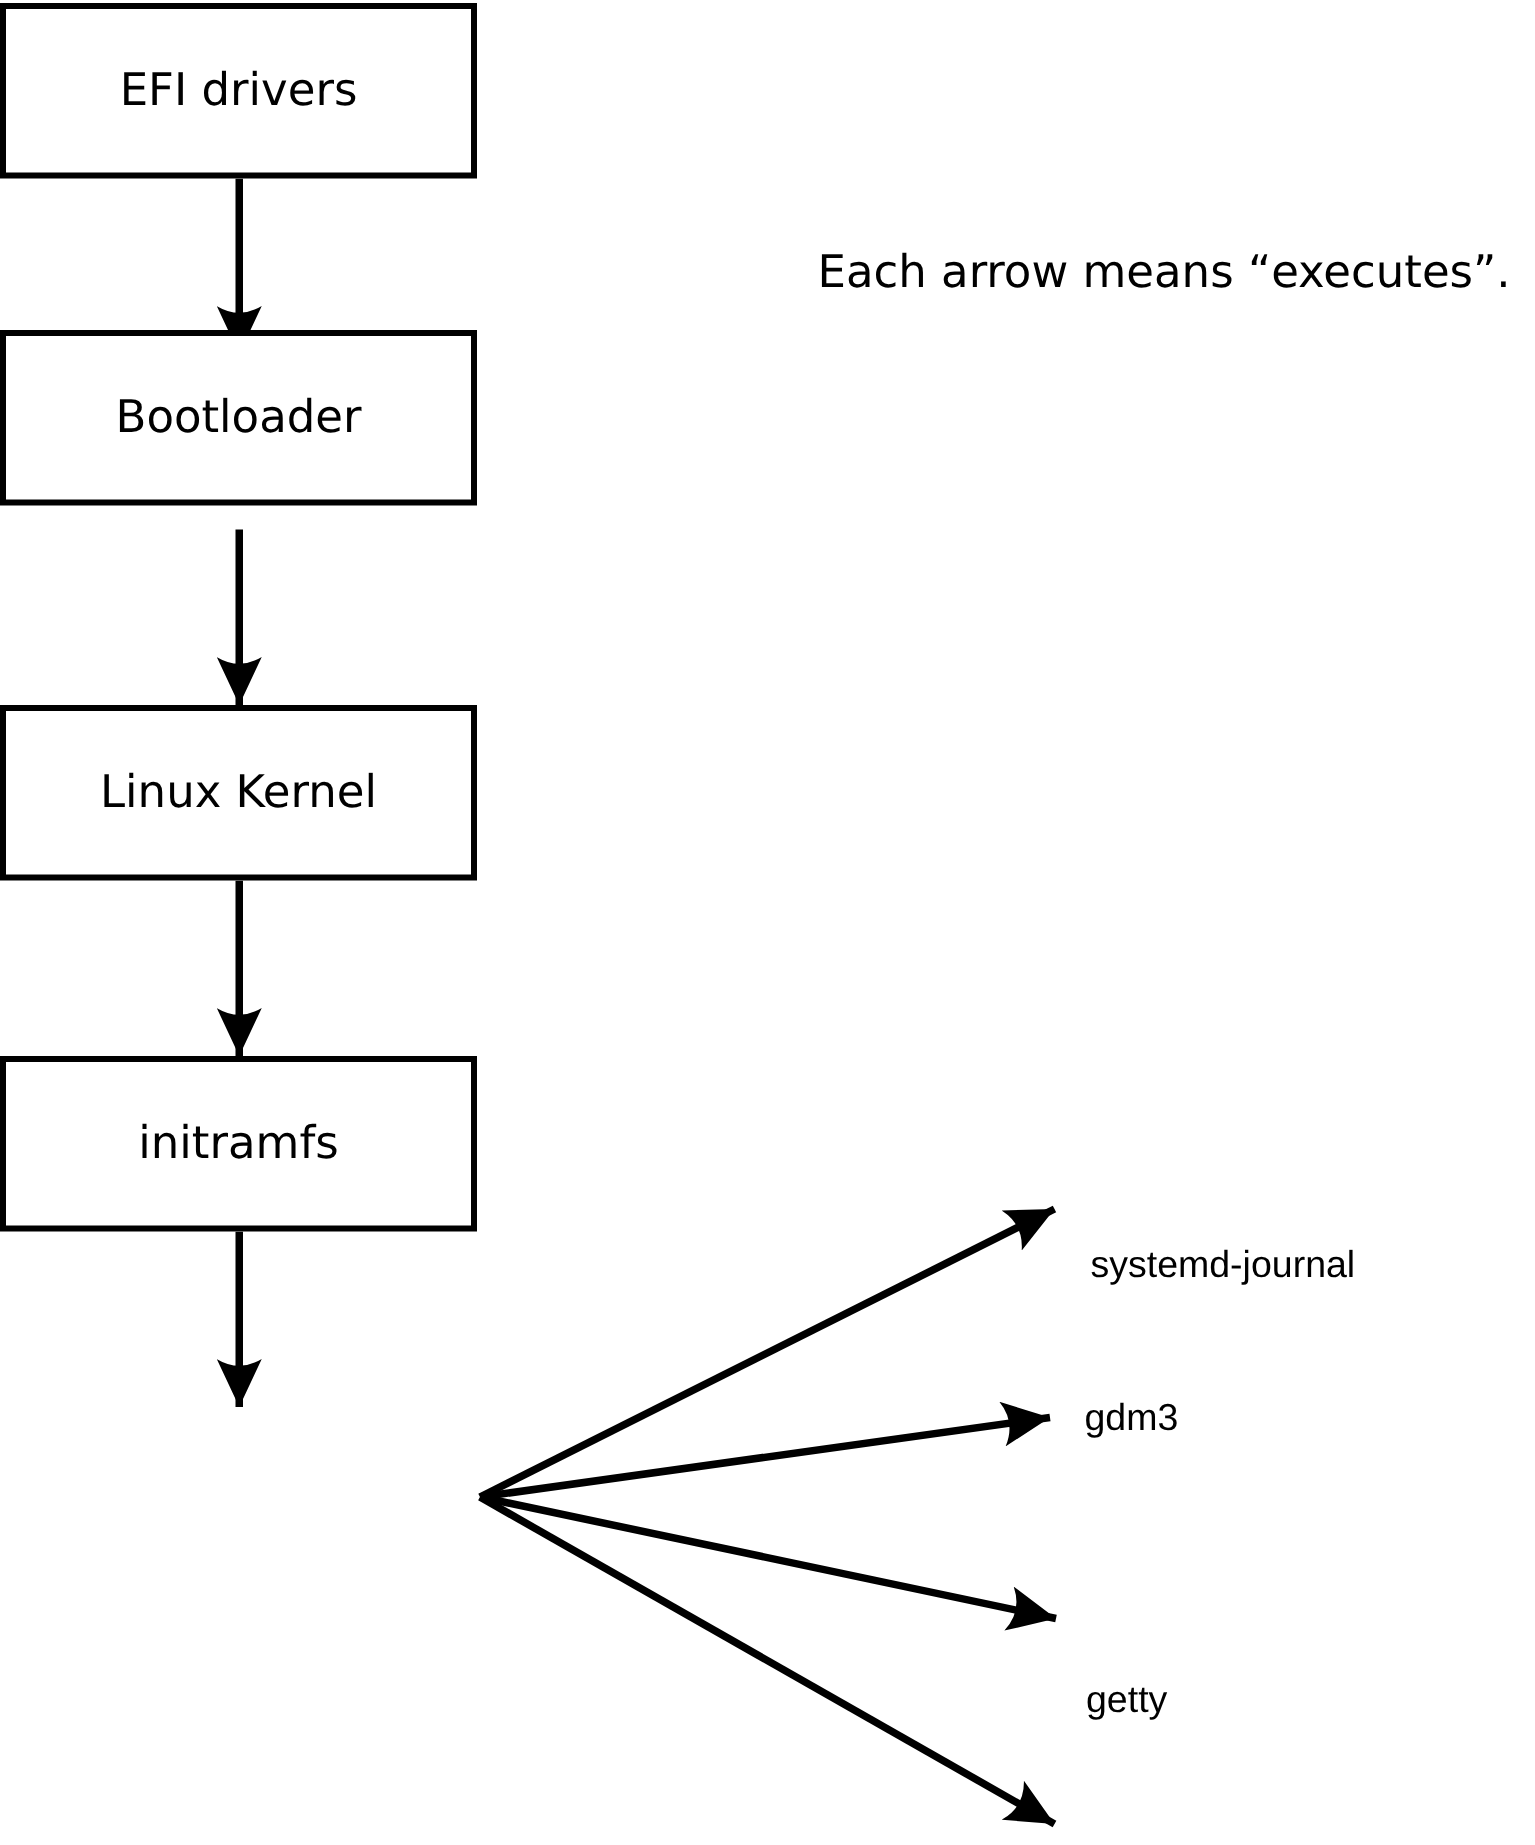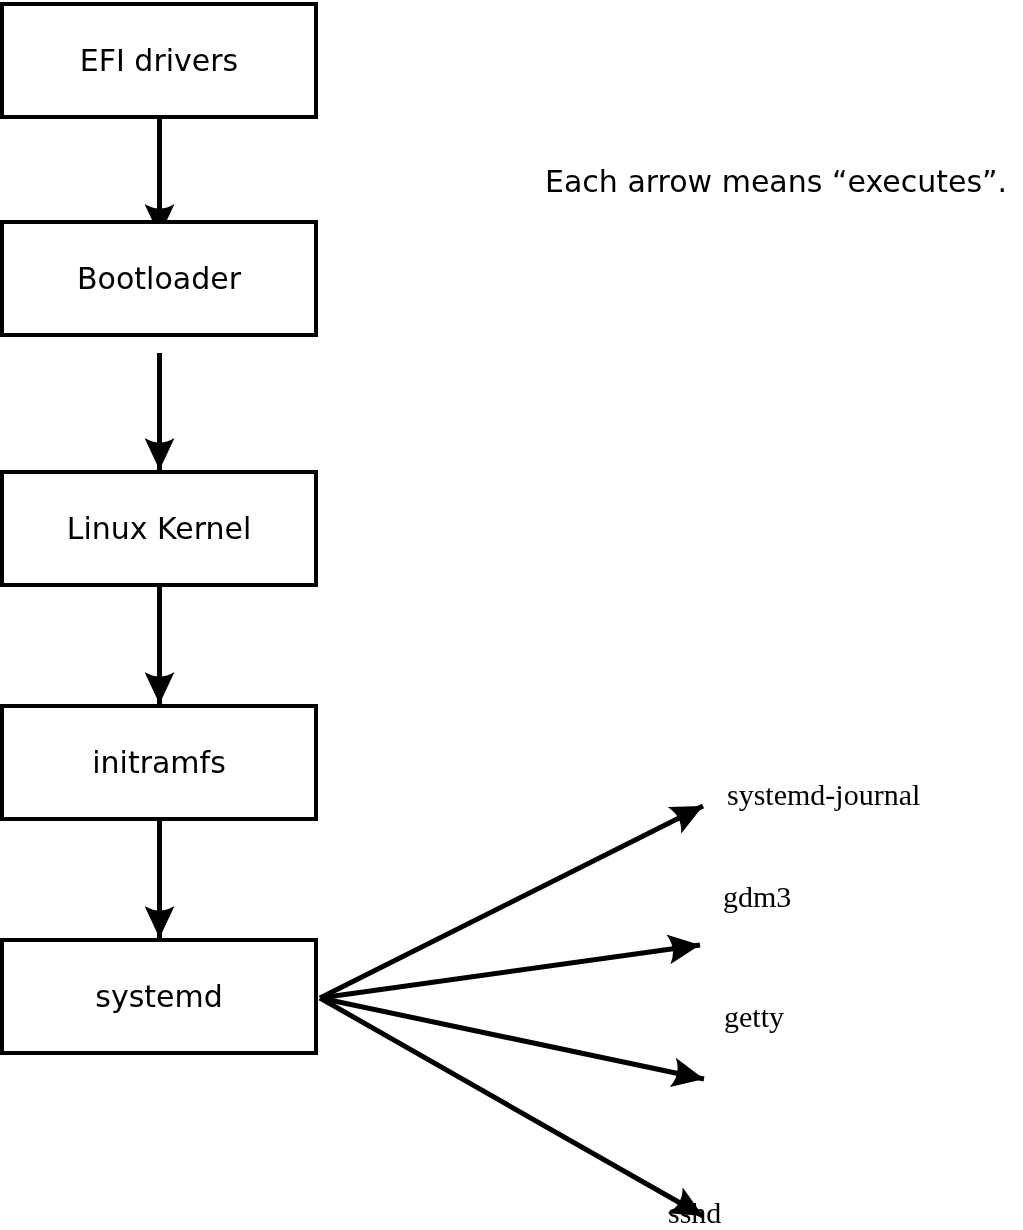--- a/index.html
+++ b/index.html
@@ -49,24 +49,25 @@
   .note {
     position: absolute;
     left: 545px;
     top: 165px;
     font-size: 30px;
     line-height: 34px;
     white-space: nowrap;
   }
   .svc-label {
     position: absolute;
-    font-family: Liberation Serif, serif;
-    font-size: 30px;
+    font-family: Liberation Sans, sans-serif;
+    font-size: 25px;
     line-height: 34px;
     white-space: nowrap;
+    margin-top: 48px;
   }
 </style>
 </head>
 <body>
 
 <div class="diagram">
 
   <svg class="connectors" viewBox="0 0 1023 1230" xmlns="http://www.w3.org/2000/svg">
     <defs>
       <marker id="ah" viewBox="0 0 32 30" refX="32" refY="15" markerWidth="32" markerHeight="30" markerUnits="userSpaceOnUse" orient="auto">
@@ -90,24 +91,21 @@
   </div>
   <div class="node" style="top:220px">
     <span class="node-label">Bootloader</span>
   </div>
   <div class="node" style="top:470px">
     <span class="node-label">Linux Kernel</span>
   </div>
   <div class="node" style="top:704px">
     <span class="node-label">initramfs</span>
   </div>
-  <div class="node" style="top:938px">
-    <span class="node-label">systemd</span>
-  </div>
 
   <div class="note">Each arrow means “executes”.</div>
 
   <div class="svc-label" style="left:727px; top:778px">systemd-journal</div>
   <div class="svc-label" style="left:723px; top:880px">gdm3</div>
-  <div class="svc-label" style="left:724px; top:1000px">getty</div>
+  <div class="svc-label" style="left:724px; top:1068px">getty</div>
   <div class="svc-label" style="left:668px; top:1196px">sshd</div>
 
 </div>
 
 </body></html>

